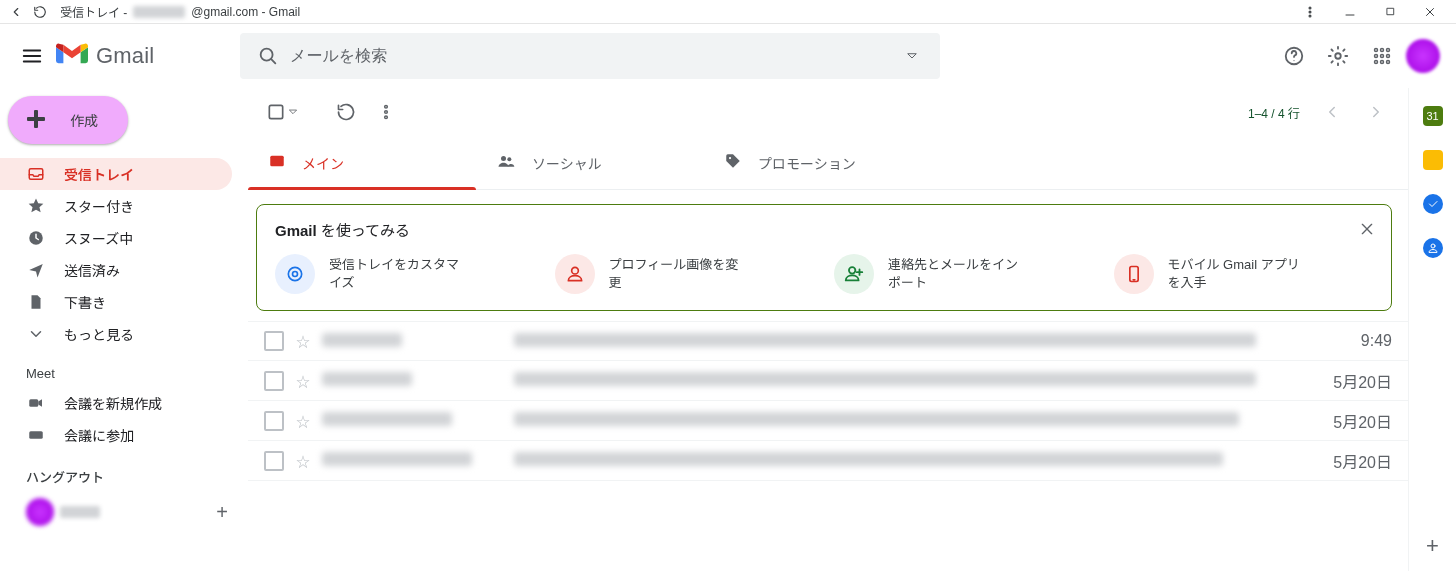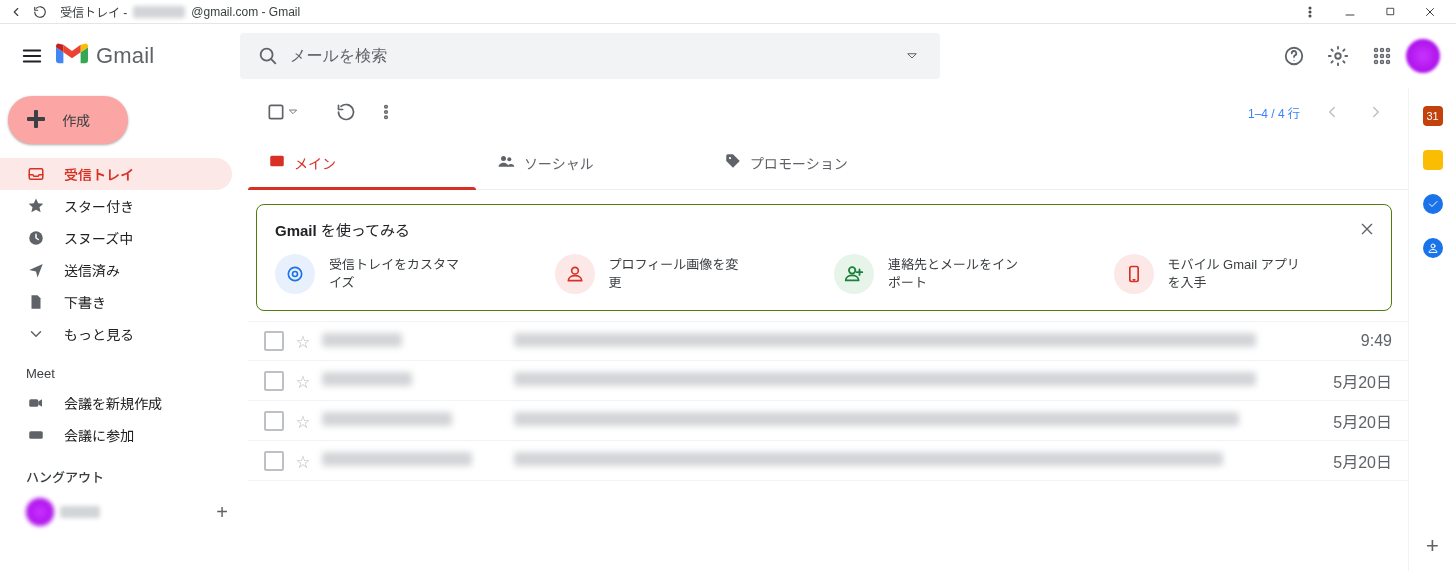--- a/index.html
+++ b/index.html
@@ -21,39 +21,39 @@
   .search .si { width:44px; height:44px; display:flex; align-items:center;justify-content:center; color:#5f6368;}
   .search input { flex:1; border:none; background:transparent; font-size:16px; color:#202124; outline:none;}
   .search input::placeholder{ color:#5f6368;}
   .search .sdrop { width:44px; height:44px; display:flex; align-items:center;justify-content:center; color:#5f6368; cursor:pointer;}
   .header-right{ margin-left:auto; display:flex; align-items:center; gap:4px; padding-right:8px;}
   .icon-btn{ width:40px;height:40px;border-radius:50%;display:flex;align-items:center;justify-content:center;color:#5f6368;cursor:pointer;}
   .avatar{width:34px;height:34px;border-radius:50%;background:radial-gradient(circle,#c934ff,#a100e0);filter:blur(1.5px);cursor:pointer;}
   
   .body{ display:flex; height:calc(571px - 24px - 64px); }
   .sidebar{ width:248px; padding-top:8px; flex-shrink:0; }
-  .compose{ margin:0 8px 14px 8px; width:120px; height:48px; border-radius:24px; box-shadow:0 1px 3px rgba(0,0,0,.25),0 1px 2px rgba(0,0,0,.1); display:flex;align-items:center;gap:14px;padding-left:16px;background:#fca5a5;cursor:pointer;font-size:14px;color:#3c4043;}
+  .compose{ margin:0 8px 14px 8px; width:120px; height:48px; border-radius:24px; box-shadow:0 1px 3px rgba(0,0,0,.25),0 1px 2px rgba(0,0,0,.1); display:flex;align-items:center;gap:22px;padding-left:16px;background:#f0abfc;cursor:pointer;font-size:14px;color:#3c4043;}
   .nav-item{ height:32px; border-radius:0 16px 16px 0; display:flex; align-items:center; padding-left:26px; gap:18px; font-size:14px; color:#202124; cursor:pointer; margin-right:16px;}
   .nav-item .ni-icon{width:20px;display:flex;align-items:center;justify-content:center;color:#5f6368;}
   .nav-item.active{ background:#fce8e6; color:#d93025; font-weight:600;}
   .nav-item.active .ni-icon{color:#d93025;}
   .side-section{ font-size:13px; font-weight:500; color:#3c4043; padding:16px 0 6px 26px;}
   .hangout-status{display:flex;align-items:center;justify-content:space-between;padding:6px 20px 0 26px;}
   .hangout-status .avsm{width:28px;height:28px;border-radius:50%;background:radial-gradient(circle,#c934ff,#a100e0);filter:blur(2px);}
   .hangout-status .rest{display:flex;align-items:center;gap:6px;}
   
   .main{ flex:1; display:flex; flex-direction:column;}
   .toolbar{ height:48px; display:flex; align-items:center; padding:0 12px;}
   .chk-wrap{display:flex;align-items:center;gap:2px;color:#5f6368;cursor:pointer;padding:6px;}
   .toolbar .sp{width:22px;}
   .pager{margin-left:auto;display:flex;align-items:center;gap:4px;}
-  .pager-label{font-size:12px;color:#3b82f6;padding-right:8px;}
+  .pager-label{font-size:12px;color:#14532d;padding-right:8px;}
   
   .tabs{display:flex;height:54px;border-bottom:1px solid #eceff1;}
-  .tab{width:228px;display:flex;align-items:center;gap:8px;padding-left:20px;color:#5f6368;font-size:14px;cursor:pointer;position:relative;}
+  .tab{width:228px;display:flex;align-items:center;gap:16px;padding-left:20px;color:#5f6368;font-size:14px;cursor:pointer;position:relative;}
   .tab.active{color:#d93025;}
   .tab.active::after{content:"";position:absolute;left:0;right:0;bottom:-1px;height:3px;background:#d93025;border-radius:3px 3px 0 0;}
   
   .try-card{ margin:14px 16px 10px 8px; border:1px solid #4d7c0f; border-radius:8px; padding:14px 18px 16px 18px; position:relative;}
   .try-title{font-size:15px;color:#202124;margin-bottom:14px;}
   .try-title b{font-weight:600;}
   .try-row{display:flex;gap:20px;}
   .tip{flex:1;display:flex;align-items:center;gap:14px;cursor:pointer;}
   .tip .bubble{width:40px;height:40px;border-radius:50%;display:flex;align-items:center;justify-content:center;font-size:18px;}
   .tip .txt{font-size:13px;color:#3c4043;max-width:140px;line-height:1.4;}
@@ -420,21 +420,21 @@
         <span class="chk"></span>
         <span class="star">☆</span>
         <span class="sender"><span class="blur" style="width:150px"></span></span>
         <span class="subj"><span class="blur" style="width:88%"></span></span>
         <span class="date">5月20日</span>
       </div>
     </div>
   </div>
 
   <div class="rail">
-    <div class="rail-icn" style="background:#c2410c">31</div>
+    <div class="rail-icn" style="background:#4d7c0f">31</div>
     <div class="rail-icn" style="background:#fbbc04"></div>
     <div class="rail-icn" style="background:#1a73e8;border-radius:50%">
       <svg width="12" height="12" viewBox="0 0 24 24" stroke="#fff">
           <path d="M5 12l5 5L20 7"></path>
         </svg>
     </div>
     <div class="rail-icn" style="background:#1a73e8;border-radius:50%">
       <svg width="12" height="12" viewBox="0 0 24 24" fill="#fff" stroke="none">
           <circle cx="12" cy="8" r="4"></circle>
           <path d="M4 20c0-3 4-5 8-5s8 2 8 5z"></path>

